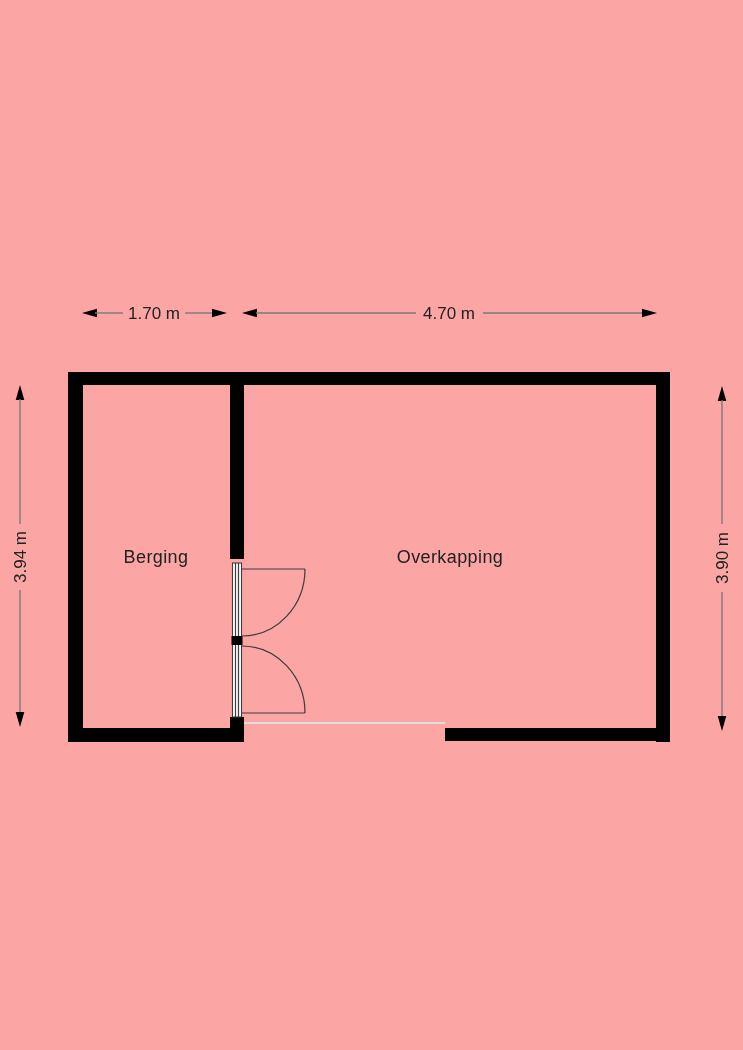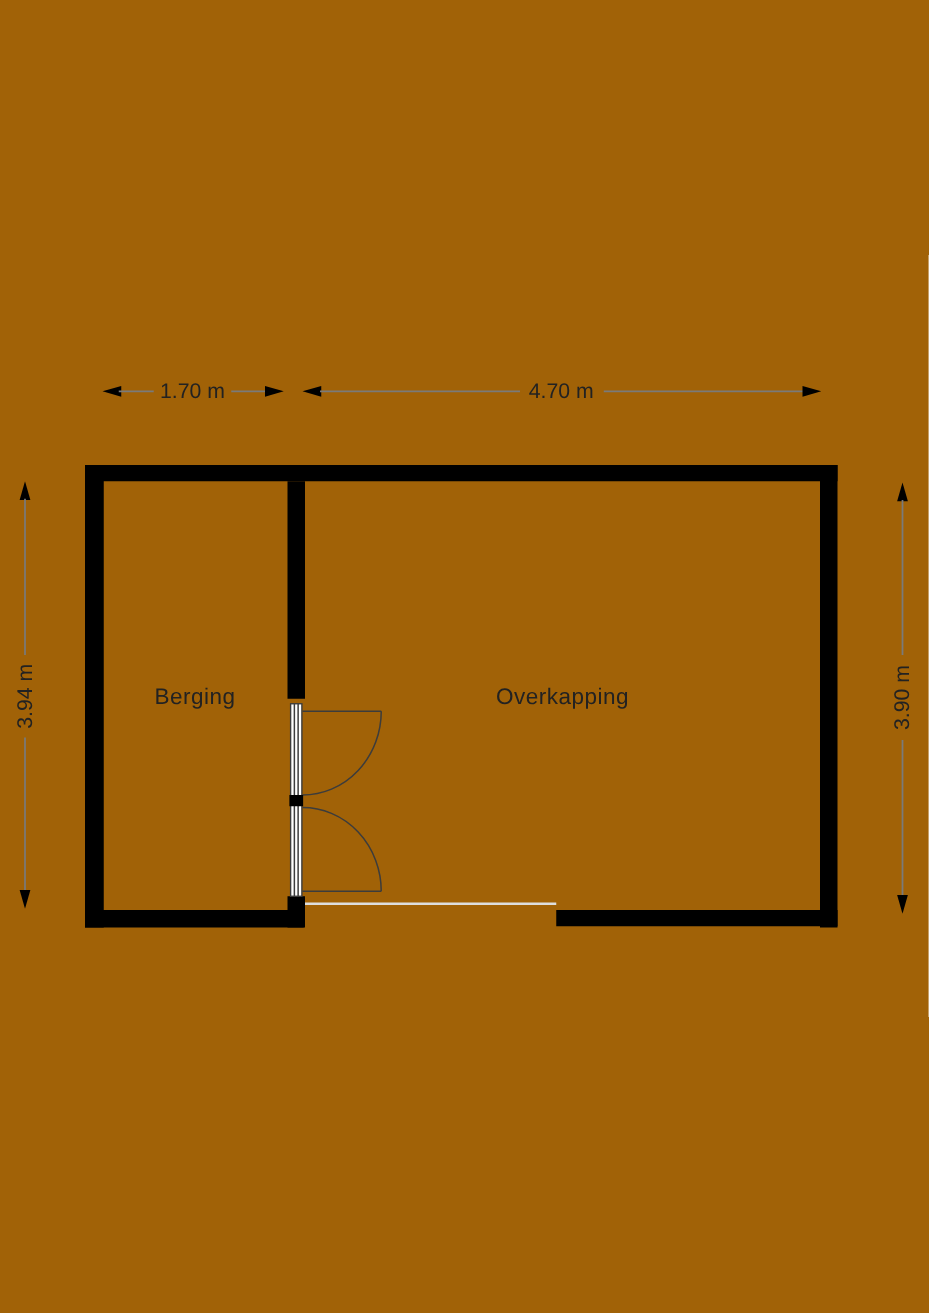--- a/index.html
+++ b/index.html
@@ -7,21 +7,21 @@
     padding: 0;
     background: #ffffff;
     width: 743px;
     height: 1050px;
     overflow: hidden;
   }
   .canvas {
     position: relative;
     width: 743px;
     height: 1050px;
-    background: #a16207;
+    background: #fca5a5;
   }
   svg {
     position: absolute;
     top: 0;
     left: 0;
     display: block;
   }
   .wall { fill: #000000; stroke: none; }
   .dim-line { stroke: #7a7a7a; stroke-width: 1.4; }
   .arrowhead { fill: #000000; stroke: none; }

